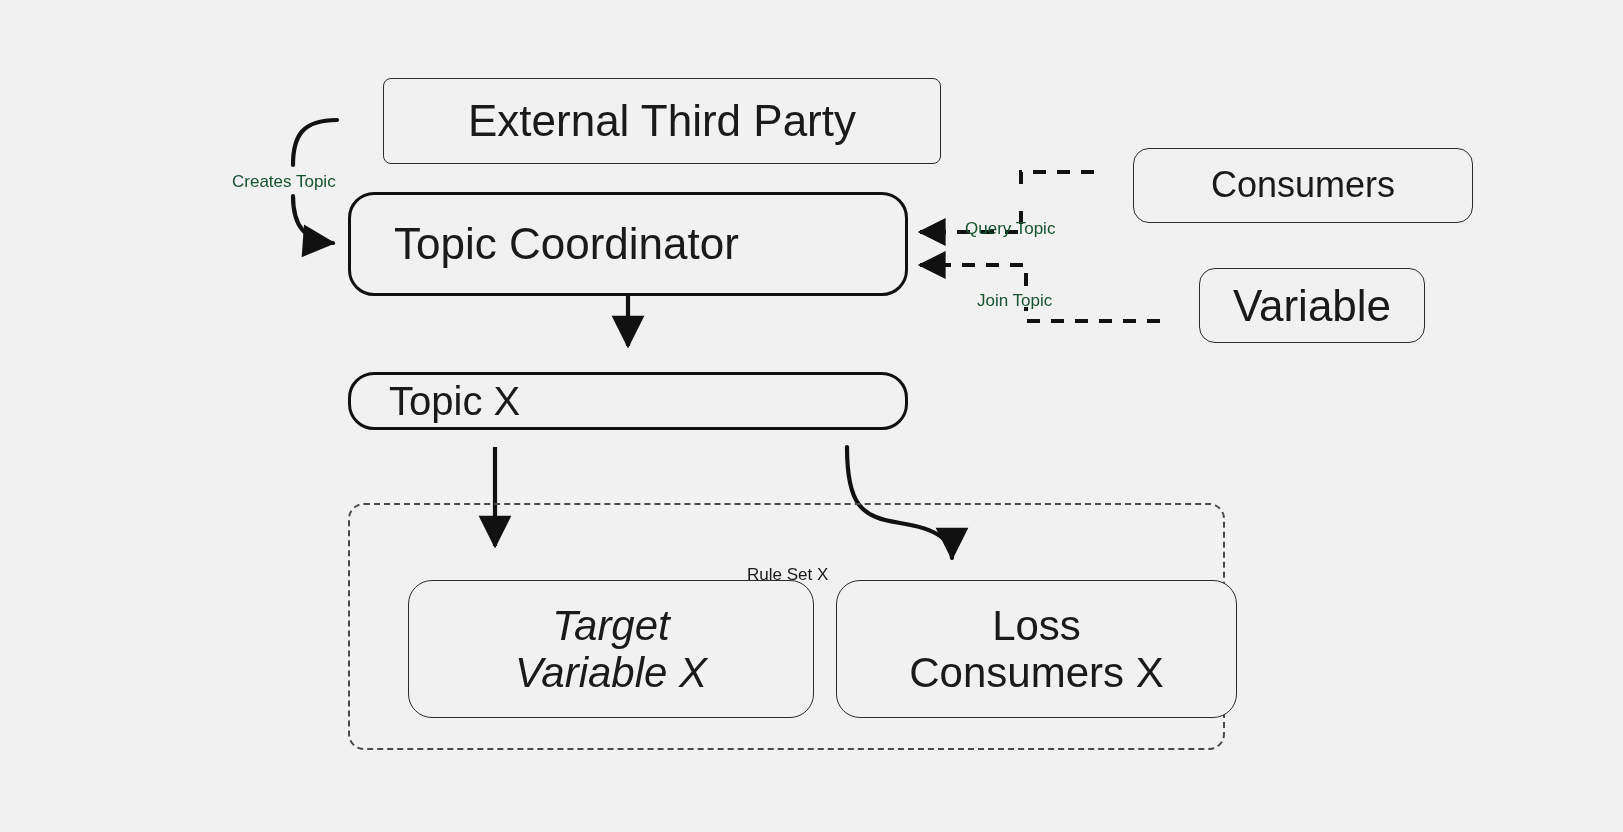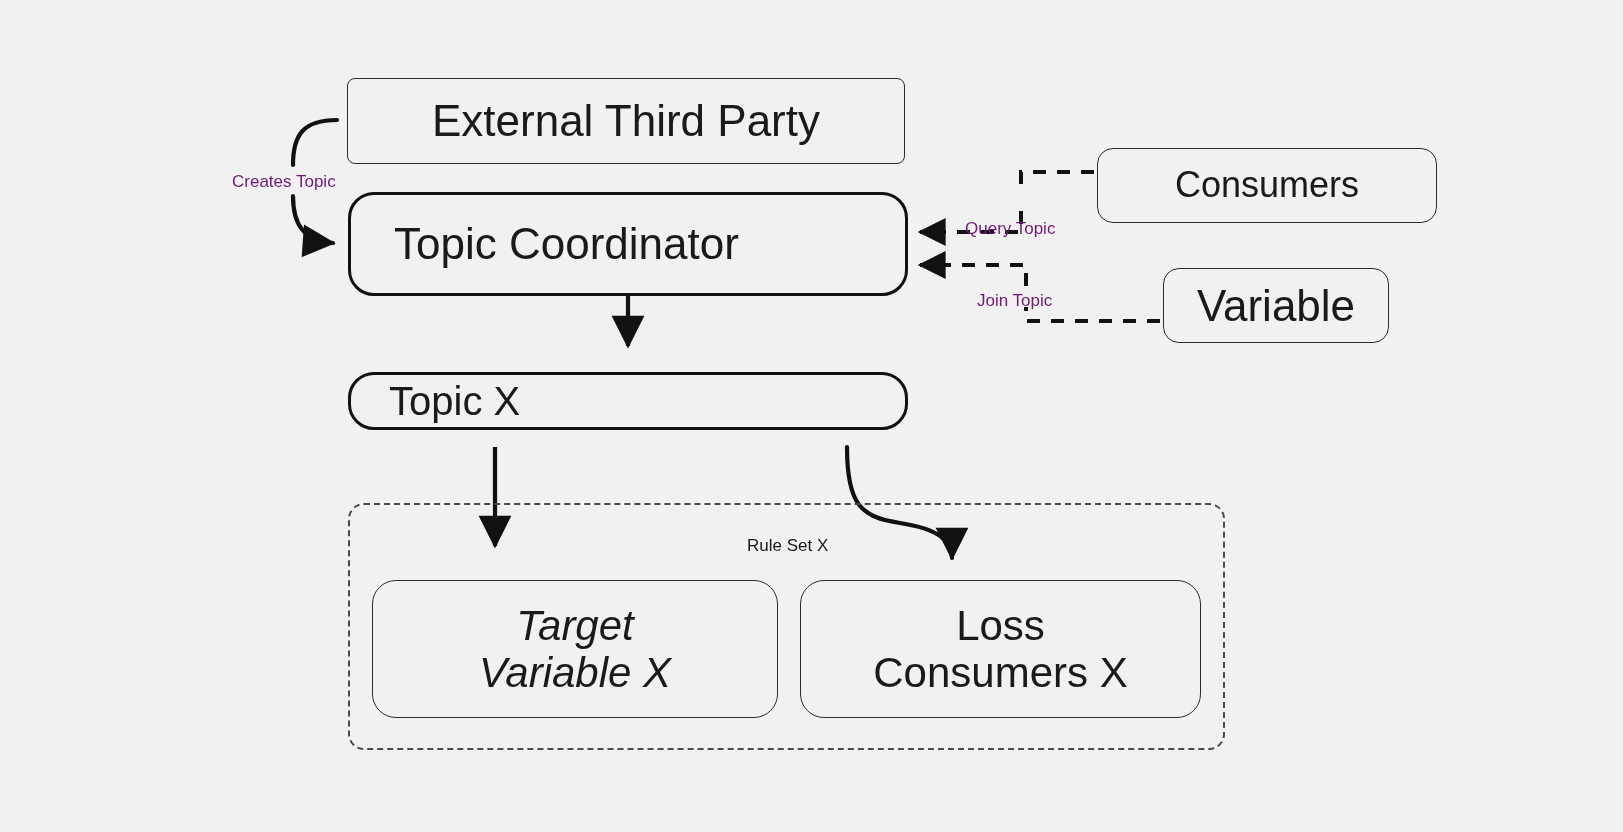--- a/index.html
+++ b/index.html
@@ -32,41 +32,42 @@
     box-sizing: border-box;
     background: #f1f1f1;
     display: flex;
     align-items: center;
     color: #1a1a1a;
     line-height: 1.12;
     white-space: pre-line;
   }
   .node.thin {
     border: 1.6px solid #2b2b2b;
+    margin-left: 36px;
   }
   .node.thick {
     border: 3.4px solid #111111;
   }
   .node.left {
     justify-content: flex-start;
   }
   .node.center {
     justify-content: center;
     text-align: center;
   }
   .group-box {
     position: absolute;
     box-sizing: border-box;
     border: 2px dashed #4a4a4a;
     border-radius: 16px;
     background: transparent;
   }
   .edge-label {
     position: absolute;
-    color: #701a75;
+    color: #14532d;
     font-size: 17px;
     white-space: nowrap;
     line-height: 1;
     text-align: center;
   }
   .group-label {
     position: absolute;
     color: #1a1a1a;
     font-size: 17px;
     white-space: nowrap;
@@ -110,21 +111,21 @@
     <g>
       <path d="M 495,447 L 495,546" fill="none" stroke="#111111" stroke-width="4.2" stroke-linecap="butt" marker-end="url(#arrowSolid)"></path>
     </g>
 
     <g>
       <path d="M 847,447 C 847,505 861,517 900,523 C 938,529 952,540 952,558" fill="none" stroke="#111111" stroke-width="4.2" stroke-linecap="round" marker-end="url(#arrowSolid)"></path>
     </g>
   </svg>
 
   <div class="group-box" style="left:348px; top:503px; width:877px; height:247px;"></div>
-  <div class="group-label" style="left:747px; top:537px;">Rule Set X</div>
+  <div class="group-label" style="left:747px; top:566px;">Rule Set X</div>
 
   <div class="edge-label" style="left:232px; top:173px;">Creates Topic</div>
   <div class="edge-label" style="left:965px; top:192px;margin-top:28px;">Query Topic</div>
   <div class="edge-label" style="left:977px; top:292px;">Join Topic</div>
 
   <div class="node thin center" style="left:347px; top:78px; width:558px; height:86px; border-radius:8px; font-size:44px;">
     <span>External Third Party</span>
   </div>
 
   <div class="node thick left" style="left:348px; top:192px; width:560px; height:104px; border-radius:26px; font-size:44px; padding-left:43px;">

